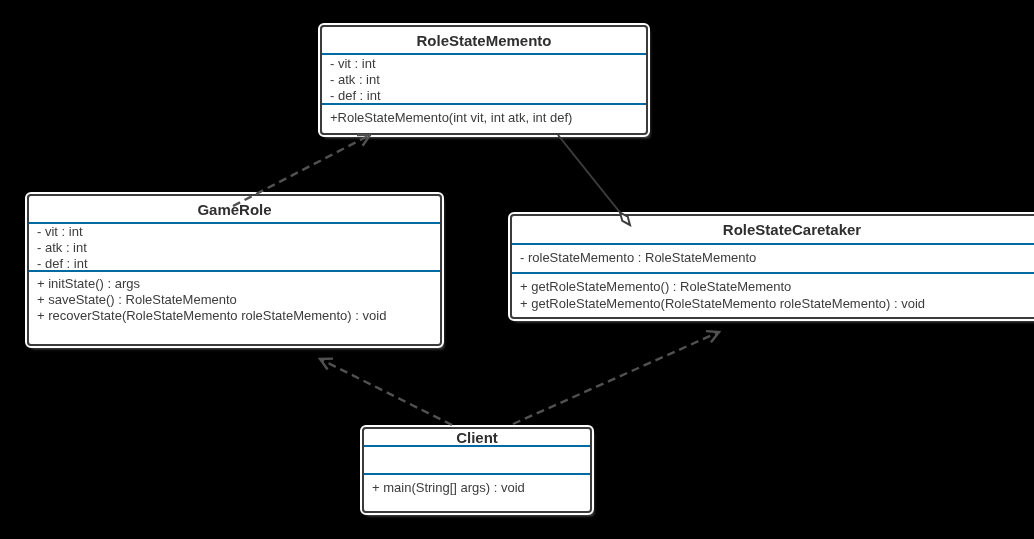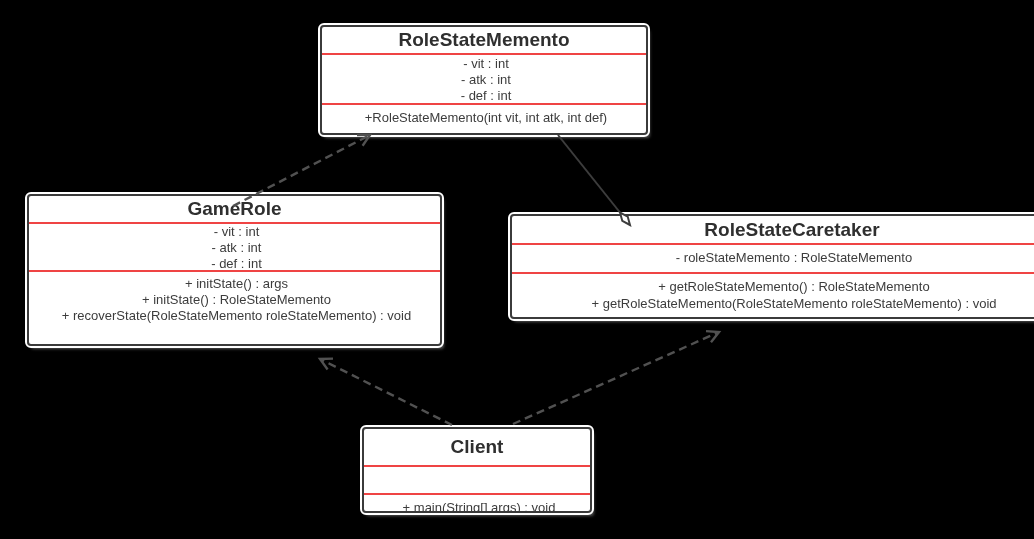--- a/index.html
+++ b/index.html
@@ -23,34 +23,33 @@
     border-radius: 4px;
     outline: 2px solid #ffffff;
     box-shadow: 3px 4px 3px -1px rgba(150,150,150,0.55);
     color: #3c3c3c;
     font-size: 13px;
   }
   .uml-title {
     box-sizing: border-box;
     text-align: center;
     font-weight: bold;
-    font-size: 19px;
+    font-size: 15px;
     color: #2f2f2f;
     display: flex;
     align-items: center;
     justify-content: center;
     overflow: hidden;
   }
   .uml-section {
     box-sizing: border-box;
-    border-top: 2px solid #ef4444;
+    border-top: 2px solid #0369a1;
     padding-left: 8px;
     padding-right: 4px;
     overflow: hidden;
-    text-align: center;
   }
   .uml-row {
     line-height: 16px;
     white-space: nowrap;
   }
   .rel-layer {
     position: absolute;
     left: 0;
     top: 0;
     pointer-events: none;
@@ -75,38 +74,38 @@
 
   <div class="uml-box" style="left:27px; top:194px; width:415px; height:152px;">
     <div class="uml-title" style="height:26px;">GameRole</div>
     <div class="uml-section" style="height:48px;">
       <div class="uml-row">- vit : int</div>
       <div class="uml-row">- atk : int</div>
       <div class="uml-row">- def : int</div>
     </div>
     <div class="uml-section" style="height:74px; padding-top:4px;">
       <div class="uml-row">+ initState() : args</div>
-      <div class="uml-row">+ initState() : RoleStateMemento</div>
+      <div class="uml-row">+ saveState() : RoleStateMemento</div>
       <div class="uml-row">+ recoverState(RoleStateMemento roleStateMemento) : void</div>
     </div>
   </div>
 
   <div class="uml-box" style="left:510px; top:214px; width:564px; height:105px;">
     <div class="uml-title" style="height:27px;">RoleStateCaretaker</div>
     <div class="uml-section" style="height:29px; padding-top:5px;">
       <div class="uml-row">- roleStateMemento : RoleStateMemento</div>
     </div>
     <div class="uml-section" style="height:45px; padding-top:4px;">
       <div class="uml-row" style="line-height:17px;">+ getRoleStateMemento() : RoleStateMemento</div>
       <div class="uml-row" style="line-height:17px;">+ getRoleStateMemento(RoleStateMemento roleStateMemento) : void</div>
     </div>
   </div>
 
   <div class="uml-box" style="left:362px; top:427px; width:230px; height:86px;">
-    <div class="uml-title" style="height:36px;text-align:center;">Client</div>
+    <div class="uml-title" style="height:16px;text-align:center;">Client</div>
     <div class="uml-section" style="height:28px;"></div>
     <div class="uml-section" style="height:28px; padding-top:5px;">
       <div class="uml-row">+ main(String[] args) : void</div>
     </div>
   </div>
 
   <svg class="rel-layer" width="1034" height="539" viewBox="0 0 1034 539">
 
     <g>
       <line x1="233" y1="206" x2="370" y2="135" stroke="#515151" stroke-width="2.4" stroke-dasharray="8,5"></line>

